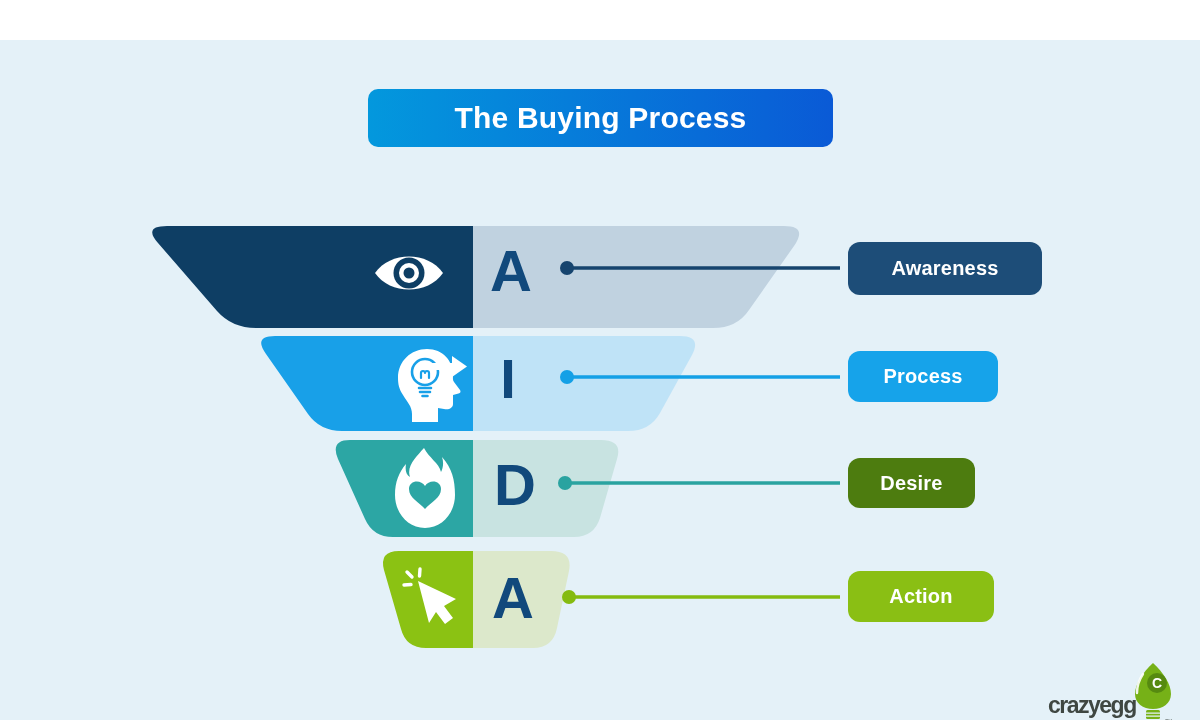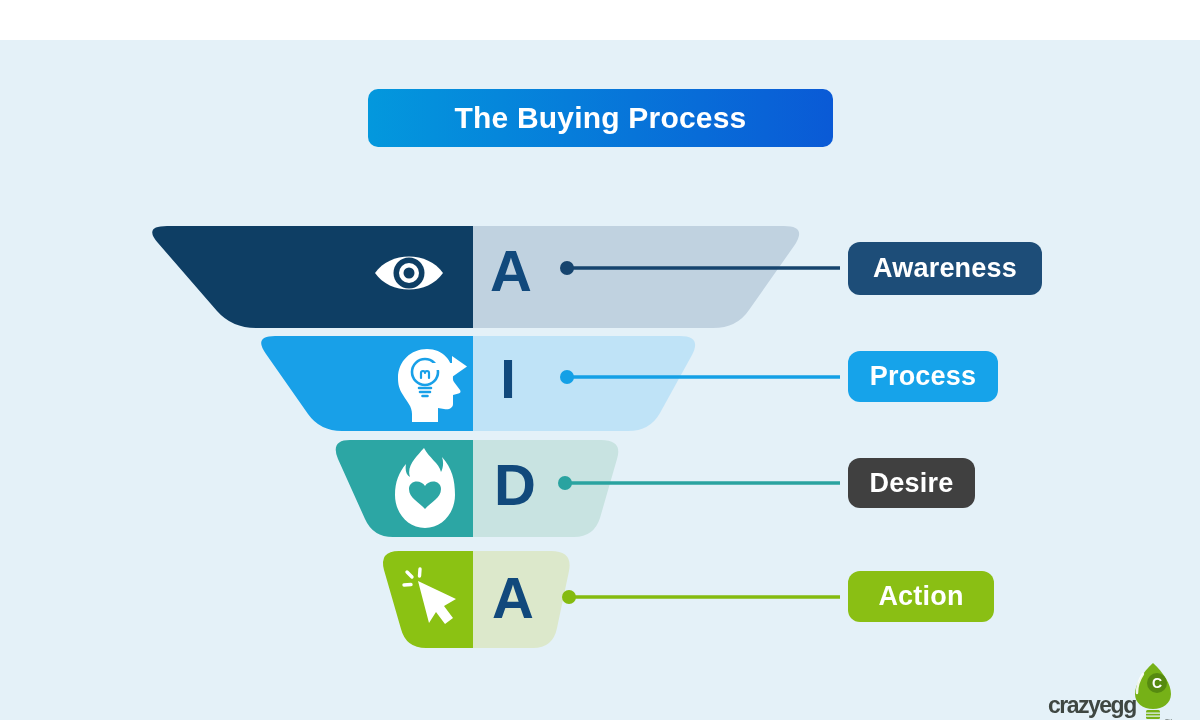--- a/index.html
+++ b/index.html
@@ -27,21 +27,21 @@
     position:absolute;
     transform:translate(-50%,-50%);
     font-weight:700;font-size:58px;line-height:1;
   }
   .letter-i{font-size:56px;}
   
   .badge{
     position:absolute;
     border-radius:12px;
     display:flex;align-items:center;justify-content:center;
-    color:#ffffff;font-weight:700;font-size:27px;letter-spacing:.2px;
+    color:#ffffff;font-weight:700;font-size:20px;letter-spacing:.2px;
   }
   .badge-awareness{left:848px;top:202px;width:194px;height:53px;}
   .badge-interest {left:848px;top:311px;width:150px;height:51px;}
   .badge-desire   {left:848px;top:418px;width:127px;height:50px;}
   .badge-action   {left:848px;top:531px;width:146px;height:51px;}
   
   .logo{position:absolute;left:1044px;top:620px;width:150px;height:80px;}
   .logo-text{
     position:absolute;left:4px;top:32px;
     font-size:23px;font-weight:700;color:#3f4742;letter-spacing:-1.5px;
@@ -114,21 +114,21 @@
     </g>
   </svg>
 
   <span class="stage-letter" style="left: 511px; top: 231px; color: rgb(17, 73, 124);">A</span>
   <span class="stage-letter letter-i" style="left: 508px; top: 339px; color: rgb(17, 73, 124);">I</span>
   <span class="stage-letter" style="left: 515px; top: 445px; color: rgb(17, 73, 124);">D</span>
   <span class="stage-letter" style="left: 513px; top: 558px; color: rgb(17, 73, 124);">A</span>
 
   <div class="badge badge-awareness" style="background-color: rgb(29, 77, 120);">Awareness</div>
   <div class="badge badge-interest" style="background-color: rgb(22, 163, 234);">Process</div>
-  <div class="badge badge-desire" style="background-color: #404040;">Desire</div>
+  <div class="badge badge-desire" style="background-color: #4d7c0f;">Desire</div>
   <div class="badge badge-action" style="background-color: rgb(138, 191, 20);">Action</div>
 
   <div class="logo">
     <svg class="egg-svg" viewBox="0 0 46 60">
       <path d="M23,2 C13,11 5,23 5,33 C5,42 13,48 23,48 C33,48 41,42 41,33 C41,23 33,11 23,2 Z" fill="#76b117"></path>
       <path d="M13,13 C9,19 7,26 7,32" stroke="#ffffff" stroke-width="2.4" fill="none" stroke-linecap="round" opacity="0.9"></path>
       <circle cx="27" cy="22" r="10" fill="#568a10"></circle>
       <text x="27" y="27" text-anchor="middle" fill="#ffffff" font-family="Liberation Sans, sans-serif" font-size="14" font-weight="700">C</text>
       <rect x="16" y="49" width="14" height="9" rx="1.5" fill="#76b117"></rect>
       <path d="M16,52.2 h14 M16,55.2 h14" stroke="#e4f1f8" stroke-width="1.3"></path>

